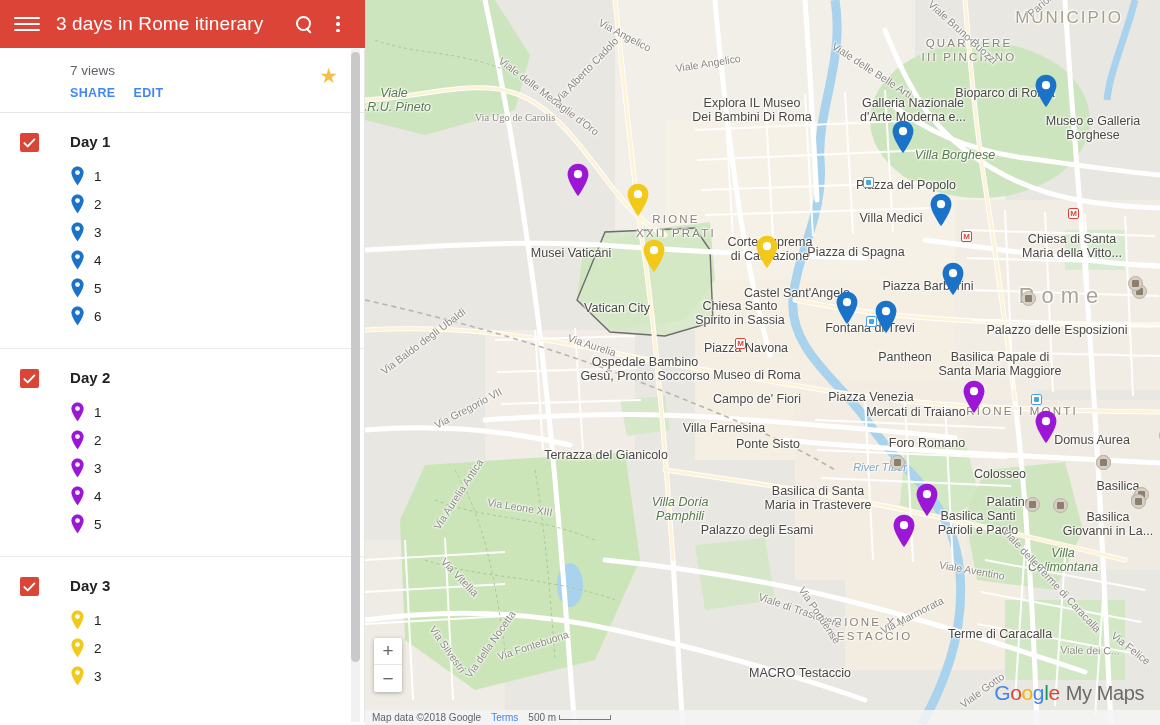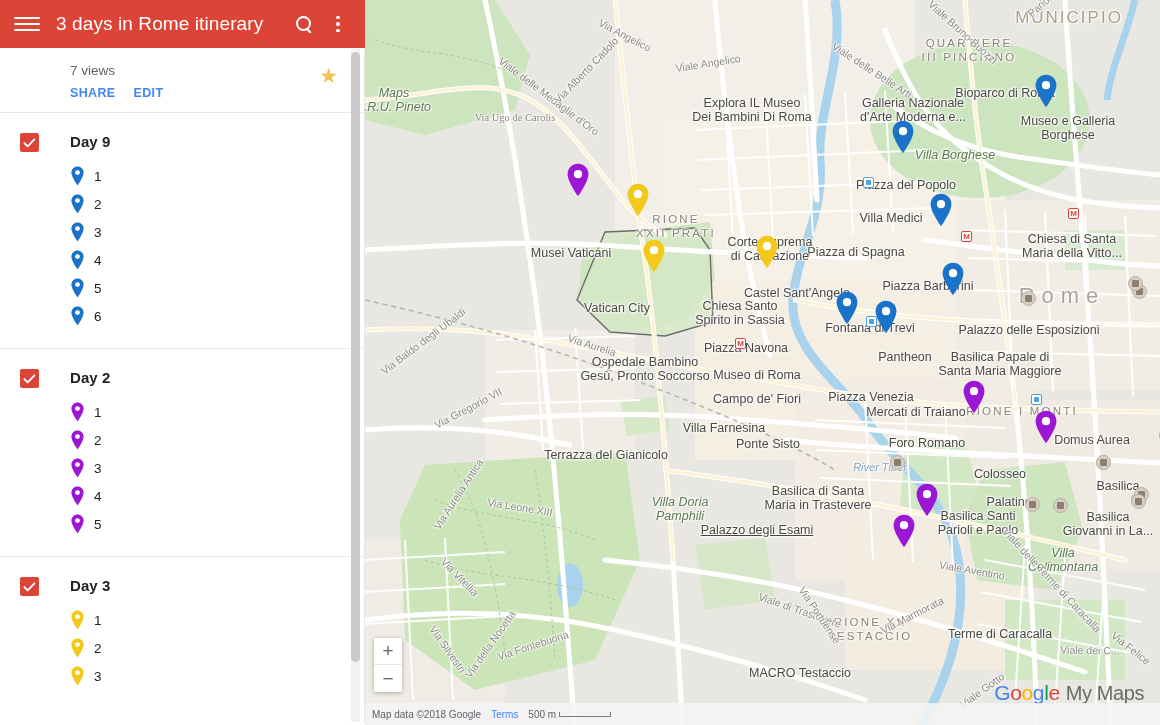--- a/index.html
+++ b/index.html
@@ -142,21 +142,21 @@
     background: #fff; border-radius: 2px; box-shadow: 0 1px 4px rgba(0,0,0,.3);
     overflow: hidden;
   }
   .zoom-btn {
     height: 27px; display: flex; align-items: center; justify-content: center;
     font-size: 19px; color: #666; cursor: pointer; user-select: none;
   }
   .zoom-btn.plus { border-bottom: 1px solid #e6e6e6; }
 
   .attrib {
-    position: absolute; left: 0; bottom: 0; height: 22px; width: 100%;
+    position: absolute; left: 0; bottom: 0; height: 15px; width: 100%;
     background: rgba(245,245,245,.85);
     display: flex; align-items: center; gap: 10px;
     padding-left: 7px; font-size: 10px; color: #5f6368;
   }
   .attrib a { color: #4285f4; text-decoration: none; cursor: pointer; }
   .scale-wrap { display: flex; align-items: center; gap: 3px; }
   .scale-bar { width: 52px; height: 5px; border: 1px solid #7a7a7a; border-top: none; }
 
   .gmm-logo {
     position: absolute; right: 16px; bottom: 20px;
@@ -204,21 +204,21 @@
     </div>
 
     <div class="list" id="layer-list">
         <div class="day-group">
           <div class="day-header">
             <div class="checkbox">
               <svg width="13" height="10" viewBox="0 0 13 10">
                 <path d="M1.4 5.1 L4.7 8.4 L11.4 1.4" stroke="#fff" stroke-width="1.9" fill="none" stroke-linecap="round" stroke-linejoin="round"></path>
               </svg>
             </div>
-            <div class="day-label">Day 9</div>
+            <div class="day-label">Day 1</div>
           </div>
           <div class="places">
             <div class="place-row">
               <span class="pin"><svg width="15" height="20" viewBox="0 0 24 34">
                   <path d="M12 0.8C6.2 0.8 1.6 5.4 1.6 11.2c0 7.6 10.4 22 10.4 22s10.4-14.4 10.4-22C22.4 5.4 17.8 0.8 12 0.8z" fill="#1a73c8"></path>
                   <circle cx="12" cy="11.2" r="4.1" fill="#ffffff"></circle>
                 </svg></span>
               <span class="place-name">1</span>
             </div>
             <div class="place-row">
@@ -459,41 +459,41 @@
         <path d="M10,40 C50,55 90,50 140,70"></path>
       </g>
 
       <g stroke="#b9b5ae" stroke-width="1.6" fill="none" stroke-dasharray="5 4">
         <path d="M0,300 C90,320 180,345 270,380 C360,415 420,440 470,470"></path>
       </g>
     </svg>
 
     <div id="map-labels">
         <div class="map-label lbl-park lbl-two" style="left: 29px; top: 100px; transform: translate(-50%, -50%); text-align: center;">
-          <div>Maps</div>
+          <div>Viale</div>
           <div>P.R.U. Pineto</div>
         </div>
         <div class="map-label lbl-poi lbl-two" style="left: 387px; top: 110px; transform: translate(-50%, -50%); text-align: center;">
           <div>Explora IL Museo</div>
           <div>Dei Bambini Di Roma</div>
         </div>
         <div class="map-label lbl-poi lbl-two" style="left: 548px; top: 110px; transform: translate(-50%, -50%); text-align: center;">
           <div>Galleria Nazionale</div>
           <div>d'Arte Moderna e...</div>
         </div>
         <div class="map-label lbl-poi" style="left: 640px; top: 93px; transform: translate(-50%, -50%);">Bioparco di Roma</div>
         <div class="map-label lbl-muni" style="left: 704px; top: 18px; transform: translate(-50%, -50%);">MUNICIPIO</div>
         <div class="map-label lbl-rione lbl-two" style="left: 604px; top: 50px; transform: translate(-50%, -50%); text-align: center;">
           <div>QUARTIERE</div>
           <div>III PINCIANO</div>
         </div>
         <div class="map-label lbl-street" style="left: 598px; top: 32px; transform: translate(-50%, -50%) rotate(42deg);">Viale Bruno Buozzi</div>
         <div class="map-label lbl-street" style="left: 675px; top: 5px; transform: translate(-50%, -50%) rotate(-41deg);">Parioli</div>
         <div class="map-label lbl-street" style="left: 507px; top: 70px; transform: translate(-50%, -50%) rotate(33deg);">Viale delle Belle Arti</div>
-        <div class="map-label lbl-poi lbl-two" style="left: 703px; top: 128px; transform: translate(-50%, -50%); text-align: center;">
+        <div class="map-label lbl-poi lbl-two" style="left: 728px; top: 128px; transform: translate(-50%, -50%); text-align: center;">
           <div>Museo e Galleria</div>
           <div>Borghese</div>
         </div>
         <div class="map-label lbl-park" style="left: 590px; top: 155px; transform: translate(-50%, -50%);">Villa Borghese</div>
         <div class="map-label lbl-poi" style="left: 541px; top: 185px; transform: translate(-50%, -50%);">Piazza del Popolo</div>
         <div class="map-label lbl-poi" style="left: 526px; top: 218px; transform: translate(-50%, -50%);">Villa Medici</div>
         <div class="map-label lbl-poi" style="left: 491px; top: 252px; transform: translate(-50%, -50%);">Piazza di Spagna</div>
         <div class="map-label lbl-poi" style="left: 563px; top: 286px; transform: translate(-50%, -50%);">Piazza Barberini</div>
         <div class="map-label lbl-city" style="left: 697px; top: 296px; transform: translate(-50%, -50%);">Rome</div>
         <div class="map-label lbl-poi lbl-two" style="left: 707px; top: 246px; transform: translate(-50%, -50%); text-align: center;">
@@ -505,21 +505,21 @@
           <div>di Cassazione</div>
         </div>
         <div class="map-label lbl-poi" style="left: 432px; top: 293px; transform: translate(-50%, -50%);">Castel Sant'Angelo</div>
         <div class="map-label lbl-poi lbl-two" style="left: 375px; top: 313px; transform: translate(-50%, -50%); text-align: center;">
           <div>Chiesa Santo</div>
           <div>Spirito in Sassia</div>
         </div>
         <div class="map-label lbl-poi" style="left: 505px; top: 328px; transform: translate(-50%, -50%);">Fontana di Trevi</div>
         <div class="map-label lbl-poi" style="left: 381px; top: 348px; transform: translate(-50%, -50%);">Piazza Navona</div>
         <div class="map-label lbl-poi" style="left: 540px; top: 357px; transform: translate(-50%, -50%);">Pantheon</div>
-        <div class="map-label lbl-poi" style="left: 664px; top: 330px; transform: translate(-50%, -50%);">Palazzo delle Esposizioni</div>
+        <div class="map-label lbl-poi" style="left: 692px; top: 330px; transform: translate(-50%, -50%);">Palazzo delle Esposizioni</div>
         <div class="map-label lbl-poi lbl-two" style="left: 635px; top: 364px; transform: translate(-50%, -50%); text-align: center;">
           <div>Basilica Papale di</div>
           <div>Santa Maria Maggiore</div>
         </div>
         <div class="map-label lbl-poi" style="left: 392px; top: 375px; transform: translate(-50%, -50%);">Museo di Roma</div>
         <div class="map-label lbl-poi" style="left: 506px; top: 397px; transform: translate(-50%, -50%);">Piazza Venezia</div>
         <div class="map-label lbl-poi" style="left: 392px; top: 399px; transform: translate(-50%, -50%);">Campo de' Fiori</div>
         <div class="map-label lbl-poi" style="left: 551px; top: 412px; transform: translate(-50%, -50%);">Mercati di Traiano</div>
         <div class="map-label lbl-rione" style="left: 657px; top: 411px; transform: translate(-50%, -50%);">RIONE I MONTI</div>
         <div class="map-label lbl-poi" style="left: 343px; top: 428px; transform: translate(-50%, -50%); margin-left: 16px;">Villa Farnesina</div>
@@ -532,21 +532,21 @@
         <div class="map-label lbl-poi" style="left: 753px; top: 486px; transform: translate(-50%, -50%);">Basilica</div>
         <div class="map-label lbl-street" style="left: 93px; top: 494px; transform: translate(-50%, -50%) rotate(-57deg);">Via Aurelia Antica</div>
         <div class="map-label lbl-park lbl-two" style="left: 315px; top: 509px; transform: translate(-50%, -50%); text-align: center;">
           <div>Villa Doria</div>
           <div>Pamphili</div>
         </div>
         <div class="map-label lbl-poi lbl-two" style="left: 453px; top: 498px; transform: translate(-50%, -50%); text-align: center;">
           <div>Basilica di Santa</div>
           <div>Maria in Trastevere</div>
         </div>
-        <div class="map-label lbl-poi" style="left: 392px; top: 530px; transform: translate(-50%, -50%); text-decoration: underline;">Palazzo degli Esami</div>
+        <div class="map-label lbl-poi" style="left: 392px; top: 530px; transform: translate(-50%, -50%);">Palazzo degli Esami</div>
         <div class="map-label lbl-poi lbl-two" style="left: 613px; top: 523px; transform: translate(-50%, -50%); text-align: center;">
           <div>Basilica Santi</div>
           <div>Parioli e Paolo</div>
         </div>
         <div class="map-label lbl-poi lbl-two" style="left: 743px; top: 524px; transform: translate(-50%, -50%); text-align: center;">
           <div>Basilica</div>
           <div>Giovanni in La...</div>
         </div>
         <div class="map-label lbl-park lbl-two" style="left: 698px; top: 560px; transform: translate(-50%, -50%); text-align: center;">
           <div>Villa</div>

